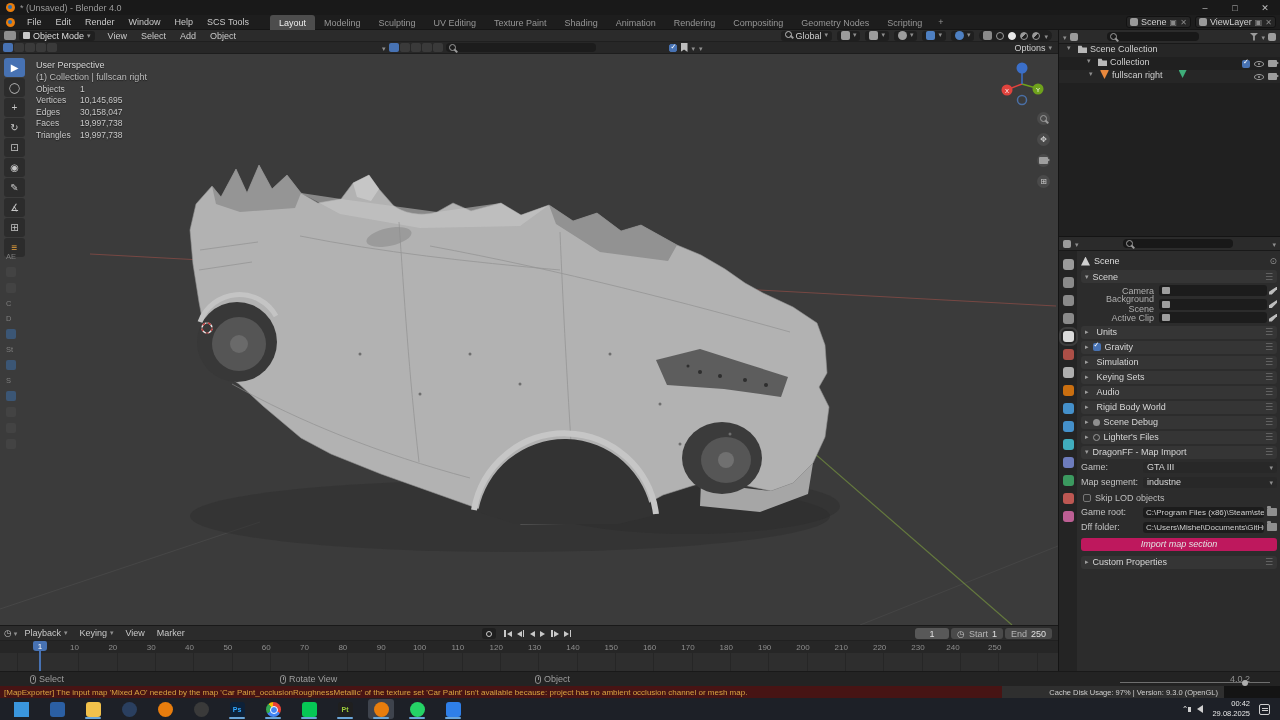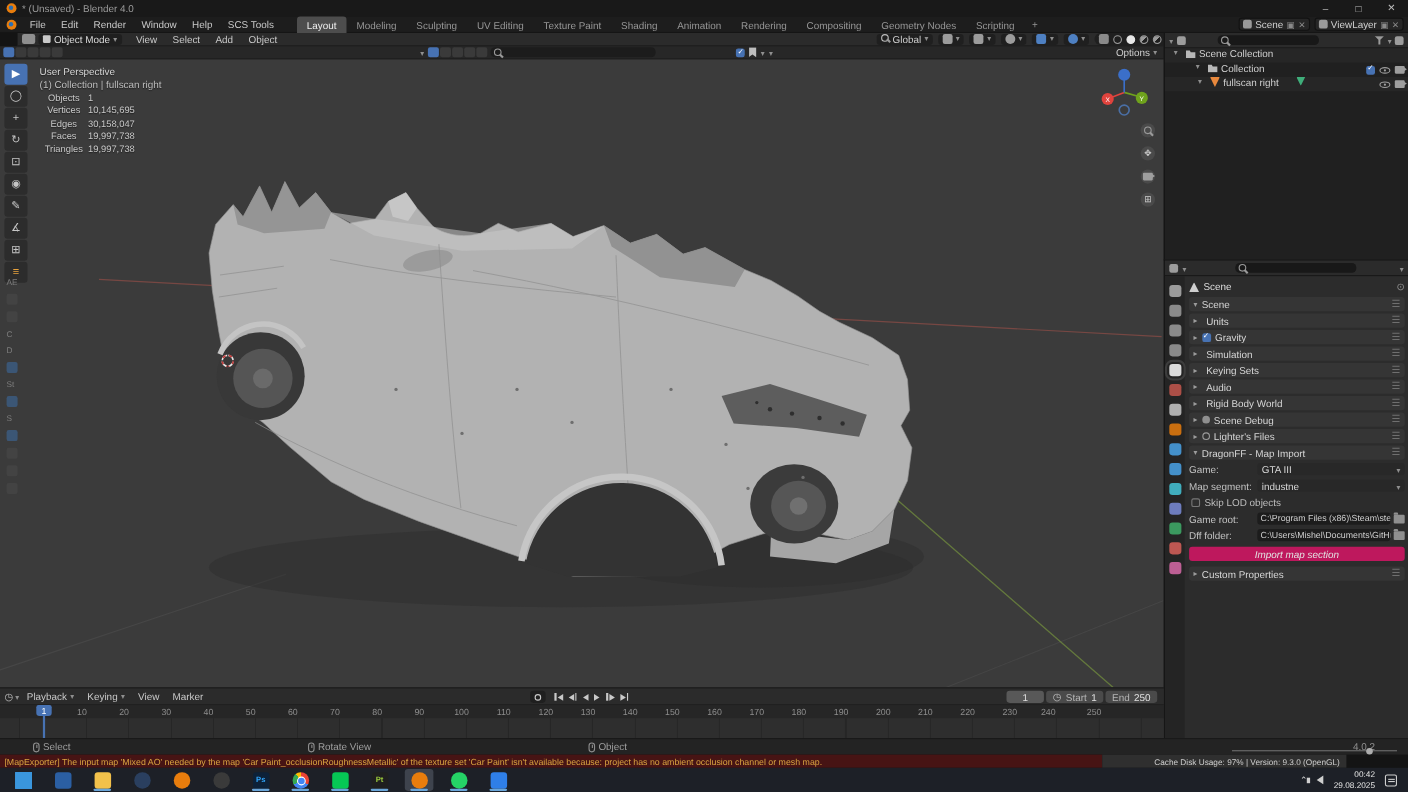--- a/index.html
+++ b/index.html
@@ -18,21 +18,21 @@
   .ws-tabs{display:flex;margin-left:14px;height:15px;align-items:stretch;}
   .ws-tab{padding:1px 9px 0;color:#969696;display:flex;align-items:center;border-radius:3px 3px 0 0;}
   .ws-tab[data-active="true"]{background:#4d4d4d;color:#efefef;}
   .ws-add{padding:0 7px;color:#969696;}
   .topbar-right{margin-left:auto;display:flex;align-items:center;gap:4px;padding-right:4px;}
   .id-block{display:flex;align-items:center;background:#262626;border:1px solid #121212;border-radius:3px;height:12px;padding:0 3px;gap:3px;color:#d0d0d0;}
   .id-block .mini-ic{width:8px;height:8px;background:#9a9a9a;border-radius:2px;}
   .id-block .x-ic{color:#8a8a8a;font-size:8px;}
   .caret::after{content:"▾";font-size:7px;color:#8f8f8f;margin-left:3px;}
   
-  .vph{position:absolute;left:16px;top:30px;width:1058px;height:12px;background:#2b2b2b;display:flex;align-items:center;border-bottom:1px solid #1f1f1f;}
+  .vph{position:absolute;left:0;top:30px;width:1058px;height:12px;background:#2b2b2b;display:flex;align-items:center;border-bottom:1px solid #1f1f1f;}
   .vph .ed-icon{width:12px;height:9px;margin:0 3px 0 4px;background:#8f8f8f;border-radius:2px;}
   .mode-chip{display:flex;align-items:center;background:#1f1f1f;border-radius:3px;height:10px;padding:0 4px;margin-right:6px;color:#dcdcdc;}
   .mode-chip .cube{width:7px;height:7px;background:#c9c9c9;margin-right:3px;border-radius:1px;}
   .vph-right{margin-left:auto;display:flex;align-items:center;gap:5px;padding-right:6px;}
   .hdr-chip{display:flex;background:#1f1f1f;border-radius:3px;height:10px;padding:0 4px;color:#cfcfcf;}
   .ico{display:inline-block;width:9px;height:9px;border-radius:2px;background:#9c9c9c;}
   .ico.blue{background:#4e80c2;}
   .shade-group{display:flex;align-items:center;background:#1f1f1f;border-radius:6px;height:11px;padding:0 4px;gap:4px;}
   .shade-dot{width:8px;height:8px;border-radius:50%;border:1px solid #9a9a9a;}
   .shade-dot[data-active="true"]{background:#e8e8e8;border-color:#e8e8e8;}
@@ -52,21 +52,21 @@
   .chk.on{background:#4772b3;border-color:#4772b3;position:relative;}
   .chk.on::after{content:"✓";position:absolute;left:1px;top:-2px;color:#fff;font-size:7px;}
   .flag{width:7px;height:9px;background:#bdbdbd;clip-path:polygon(0 0,100% 0,100% 100%,50% 72%,0 100%);}
   .options-chip{margin-left:auto;margin-right:6px;color:#cfcfcf;display:flex;align-items:center;}
   
   .viewport{position:absolute;left:0;top:54px;width:1058px;height:571px;background:#3b3b3b;overflow:hidden;}
   .vp-overlay{position:absolute;left:36px;top:6px;color:#d6d6d6;text-shadow:0 1px 1px rgba(0,0,0,.5);}
   .vp-overlay .sub{color:#bdbdbd;margin-top:2px;}
   .vp-stats{position:absolute;left:36px;top:28px;color:#c9c9c9;text-shadow:0 1px 1px rgba(0,0,0,.5);font-size:8.5px;}
   .vp-stats .row{display:flex;margin-top:1.5px;}
-  .vp-stats .lab{width:44px;text-align:center;}
+  .vp-stats .lab{width:44px;}
   
   .vtoolbar{position:absolute;left:4px;top:4px;width:21px;display:flex;flex-direction:column;gap:1px;}
   .tool-btn{width:21px;height:19px;background:#2c2c2c;border-radius:3px;display:flex;align-items:center;justify-content:center;color:#c6c6c6;font-size:10px;}
   .tool-btn[data-active="true"]{background:#4772b3;color:#fff;}
   .tool-btn[data-tool="scs-tool"]{color:#e8a33d;}
   .vtool-extra{position:absolute;left:6px;top:198px;display:flex;flex-direction:column;gap:6px;color:#7e7e7e;font-size:7.5px;}
   .vtool-extra i{width:10px;height:10px;background:#4a4a4a;border-radius:2px;display:block;opacity:.55;}
   .vtool-extra i.blue{background:#3c6ea5;}
   
   .gizmo{position:absolute;right:14px;top:8px;}
@@ -558,20 +558,44 @@
       <span>Scene</span>
       <span class="pin">⊙</span>
     </div>
     <div class="panel-hd">
       <span class="tri">▾</span>
       <span>Scene</span>
       <span class="grip">☰</span>
     </div>
     <div>
 
+    <div class="field-row">
+          <span class="field-lab">Camera</span>
+          <div class="field-input">
+            <span class="fi-ic"></span>
+          </div>
+          <span class="eyedrop"></span>
+        </div>
+        <div class="field-row">
+          <span class="field-lab">Background Scene</span>
+          <div class="field-input">
+            <span class="fi-ic"></span>
+          </div>
+          <span class="eyedrop"></span>
+        </div>
+        <div class="field-row">
+          <span class="field-lab">Active Clip</span>
+          <div class="field-input">
+            <span class="fi-ic"></span>
+          </div>
+          <span class="eyedrop"></span>
+        </div>
+      </div>
+    <div>
+
     <div class="panel-hd">
           <span class="tri">▸</span>
           <span class="pre-ic"></span>
           <span>Units</span>
           <span class="grip">☰</span>
         </div>
         <div class="panel-hd" data-pre="checkbox">
           <span class="tri">▸</span>
           <span class="pre-ic"></span>
           <span>Gravity</span>

